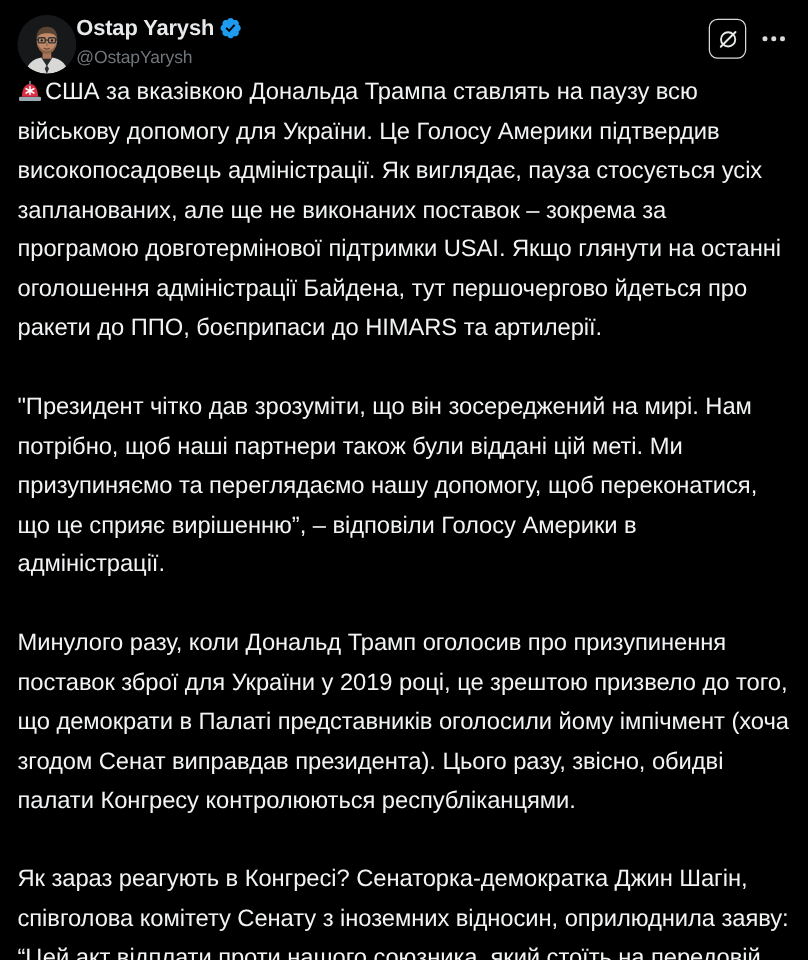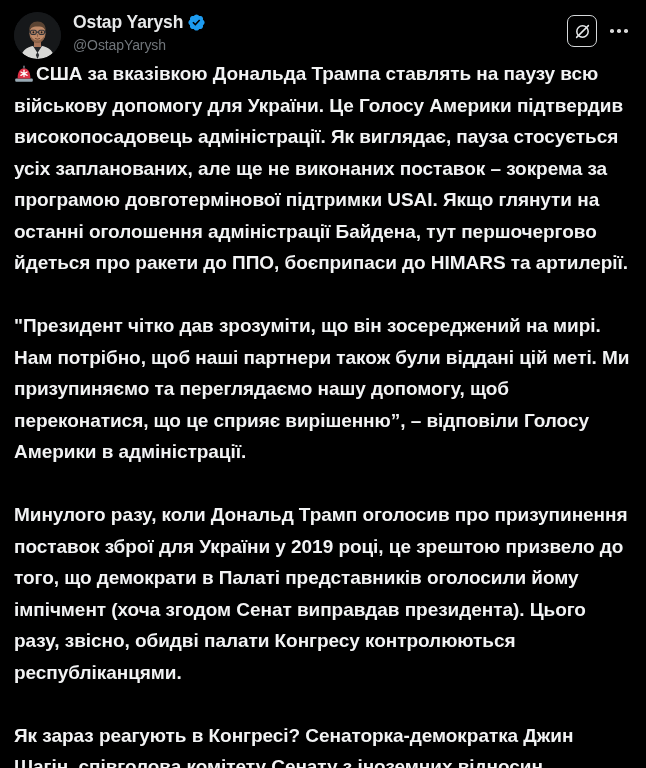--- a/index.html
+++ b/index.html
@@ -40,21 +40,20 @@
     border-radius: 50%;
     flex: 0 0 47px;
     overflow: hidden;
     background: #15181c;
     position: relative;
     margin-top: 1px;
   }
   .avatar svg { display: block; width: 47px; height: 47px; }
 
   .identity {
-    margin-left: 12px;
     display: flex;
     flex-direction: column;
     justify-content: flex-start;
     padding-top: 1px;
     min-width: 0;
     flex: 1 1 auto;
   }
 
   .name-row {
     display: flex;
@@ -135,21 +134,21 @@
   }
 
   .post-paragraph {
     font-size: 19px;
     line-height: 31.5px;
     color: #f2f3f4;
     margin: 0 0 31.5px 0;
     white-space: pre-wrap;
     word-wrap: break-word;
     letter-spacing: -0.05px;
-    font-weight: 700;
+    font-weight: 400;
   }
   .post-paragraph:last-child { margin-bottom: 0; }
 
   .emoji {
     font-family: "DejaVu Sans", sans-serif;
     display: inline-block;
     width: 21px;
     height: 19px;
     vertical-align: -3px;
     position: relative;

